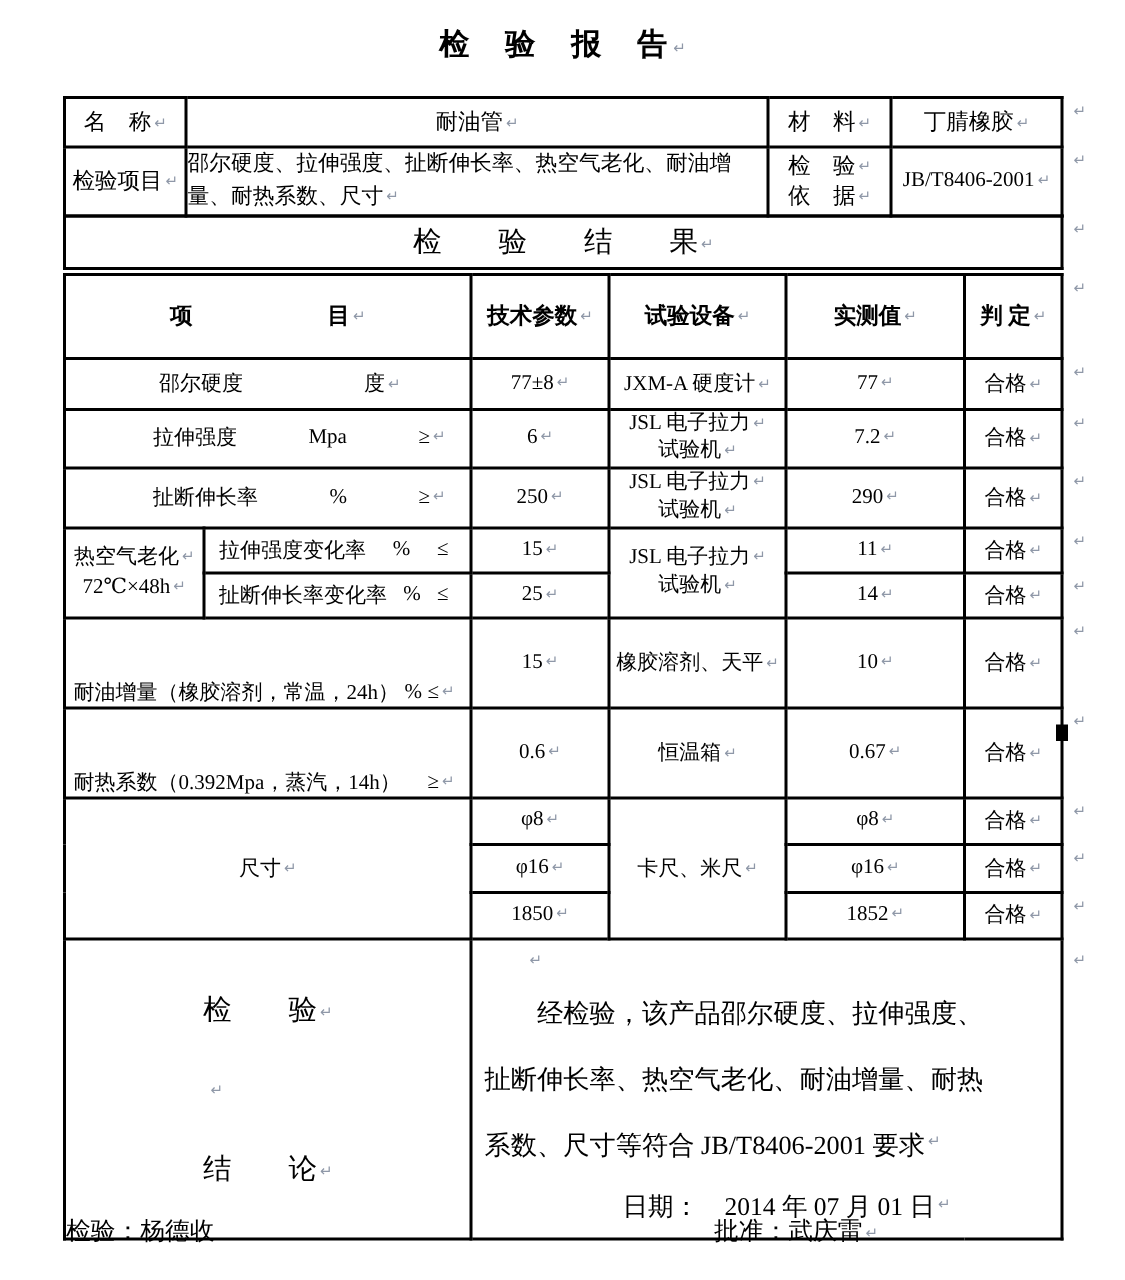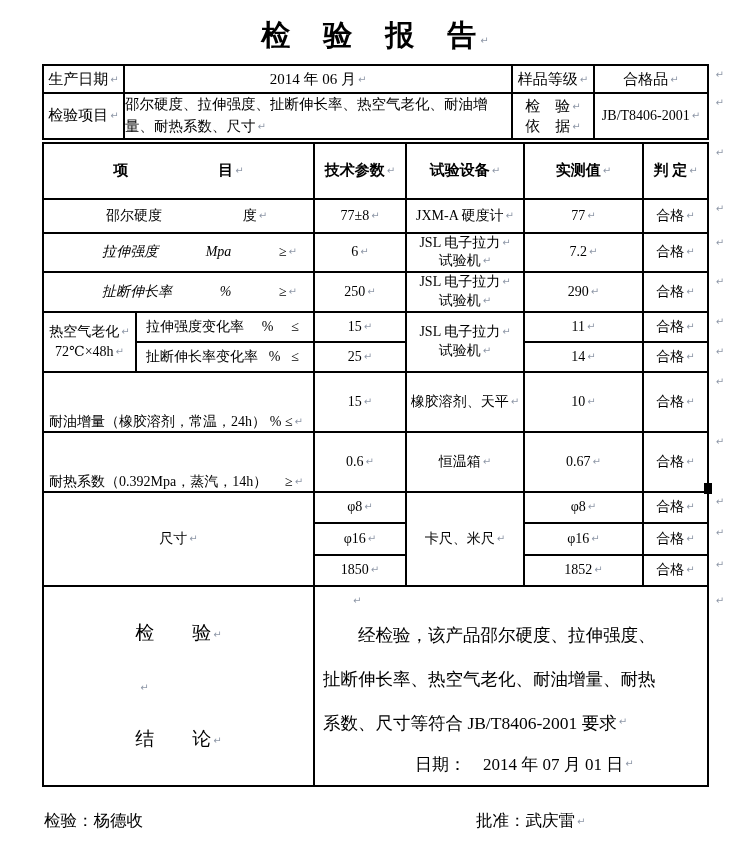--- a/index.html
+++ b/index.html
@@ -1,21 +1,21 @@
 <!DOCTYPE html>
 <html><head>
 <meta charset="utf-8">
 <style>
   html,body{margin:0;padding:0;background:#ffffff;}
   .page{
     position:relative;width:750px;height:853px;background:#fff;overflow:hidden;
     font-family:"Liberation Serif","DejaVu Serif",serif;color:#000;
   }
   .title-wrap{padding-top:16px;height:48px;text-align:center;}
-  .title{font-size:29px;font-weight:bold;letter-spacing:2px;}
+  .title{font-size:20px;font-weight:bold;letter-spacing:2px;}
   .pm{
     font-family:"DejaVu Sans",sans-serif;color:#8f98a8;font-size:10px;
     margin-left:2px;position:relative;top:-1px;font-weight:normal;
   }
   .rm{
     position:absolute;right:-17px;top:3px;color:#8f98a8;font-size:10px;
     font-family:"DejaVu Sans",sans-serif;font-weight:normal;
   }
   table.tbl{
     border-collapse:collapse;table-layout:fixed;margin-left:42px;width:665px;
@@ -29,21 +29,21 @@
   .val{text-align:center;vertical-align:middle;font-size:15px;}
   .items-val{text-align:left;vertical-align:middle;font-size:14.5px;padding:2px 8px;line-height:1.5;}
   .two-line span.line{display:block;line-height:1.35;}
   .sect-row td{text-align:center;font-weight:bold;font-size:19px;}
   table.sect{margin-top:-2px;}
   table.res{margin-top:2px;}
   table.res th{font-size:15px;font-weight:bold;text-align:center;vertical-align:middle;}
   .ic{display:flex;justify-content:space-between;align-items:center;font-size:14px;height:100%;}
   td.icell{vertical-align:middle;}
   .ic1{padding:0 46px 0 62px;}
-  .ic2{padding:0 16px 0 58px;font-style:italic;}
+  .ic2{padding:0 16px 0 58px;}
   .icsub{padding:0 14px 0 9px;font-size:14px;}
   .ic6{padding:0 10px 0 5px;margin-top:40px;}
   .eq .line{display:block;line-height:1.3;}
   .heatlbl .line{display:block;line-height:1.4;}
   .concl-l{vertical-align:middle;}
   .concl-l .box{display:flex;flex-direction:column;justify-content:space-evenly;height:190px;font-size:19px;text-align:center;}
   .concl-l .cmid{text-align:center;padding-right:70px;}
   .concl{vertical-align:top;}
   .cpm{height:22px;padding-left:36px;padding-top:4px;}
   .cl{height:44px;display:flex;align-items:center;padding:0 8px;font-size:17.5px;}
@@ -64,38 +64,48 @@
   </div>
 
   <table class="tbl info">
     <colgroup>
         <col style="width:81px">
         <col style="width:388px">
         <col style="width:82px">
         <col style="width:114px">
       </colgroup>
     <tbody>
-    <tr style="height:28px">
-      <td class="lbl"><span>生产日期</span><span class="pm">↵</span></td>
-      <td class="val"><span>2014 年 06 月</span><span class="pm">↵</span></td>
-      <td class="lbl"><span>样品等级</span><span class="pm">↵</span></td>
-      <td class="val"><span>合格品</span><span class="pm">↵</span><span class="rm">↵</span></td>
+        <tr style="height:33px">
+      <td class="lbl"><span>名　称</span><span class="pm">↵</span></td>
+      <td class="val"><span>耐油管</span><span class="pm">↵</span></td>
+      <td class="lbl"><span>材　料</span><span class="pm">↵</span></td>
+      <td class="val"><span>丁腈橡胶</span><span class="pm">↵</span><span class="rm">↵</span></td>
     </tr>
     <tr style="height:45px">
       <td class="lbl"><span>检验项目</span><span class="pm">↵</span></td>
       <td class="items-val"><span>邵尔硬度、拉伸强度、扯断伸长率、热空气老化、耐油增量、耐热系数、尺寸</span><span class="pm">↵</span></td>
       <td class="lbl two-line">
         <span class="line"><span>检　验</span><span class="pm">↵</span></span>
         <span class="line"><span>依　据</span><span class="pm">↵</span></span>
       </td>
       <td class="val" style="font-size:14px"><span>JB/T8406-2001</span><span class="pm">↵</span><span class="rm">↵</span></td>
     </tr>
   </tbody>
     </table>
 
+  <table class="tbl sect">
+    <colgroup>
+        <col style="width:665px">
+      </colgroup>
+    <tbody>
+        <tr class="sect-row" style="height:35px">
+      <td><span>检　　验　　结　　果</span><span class="pm">↵</span><span class="rm">↵</span></td>
+    </tr>
+  </tbody>
+    </table>
 
   <table class="tbl res">
     <colgroup>
         <col style="width:93px">
         <col style="width:178px">
         <col style="width:92px">
         <col style="width:118px">
         <col style="width:119px">
         <col style="width:65px">
       </colgroup>

